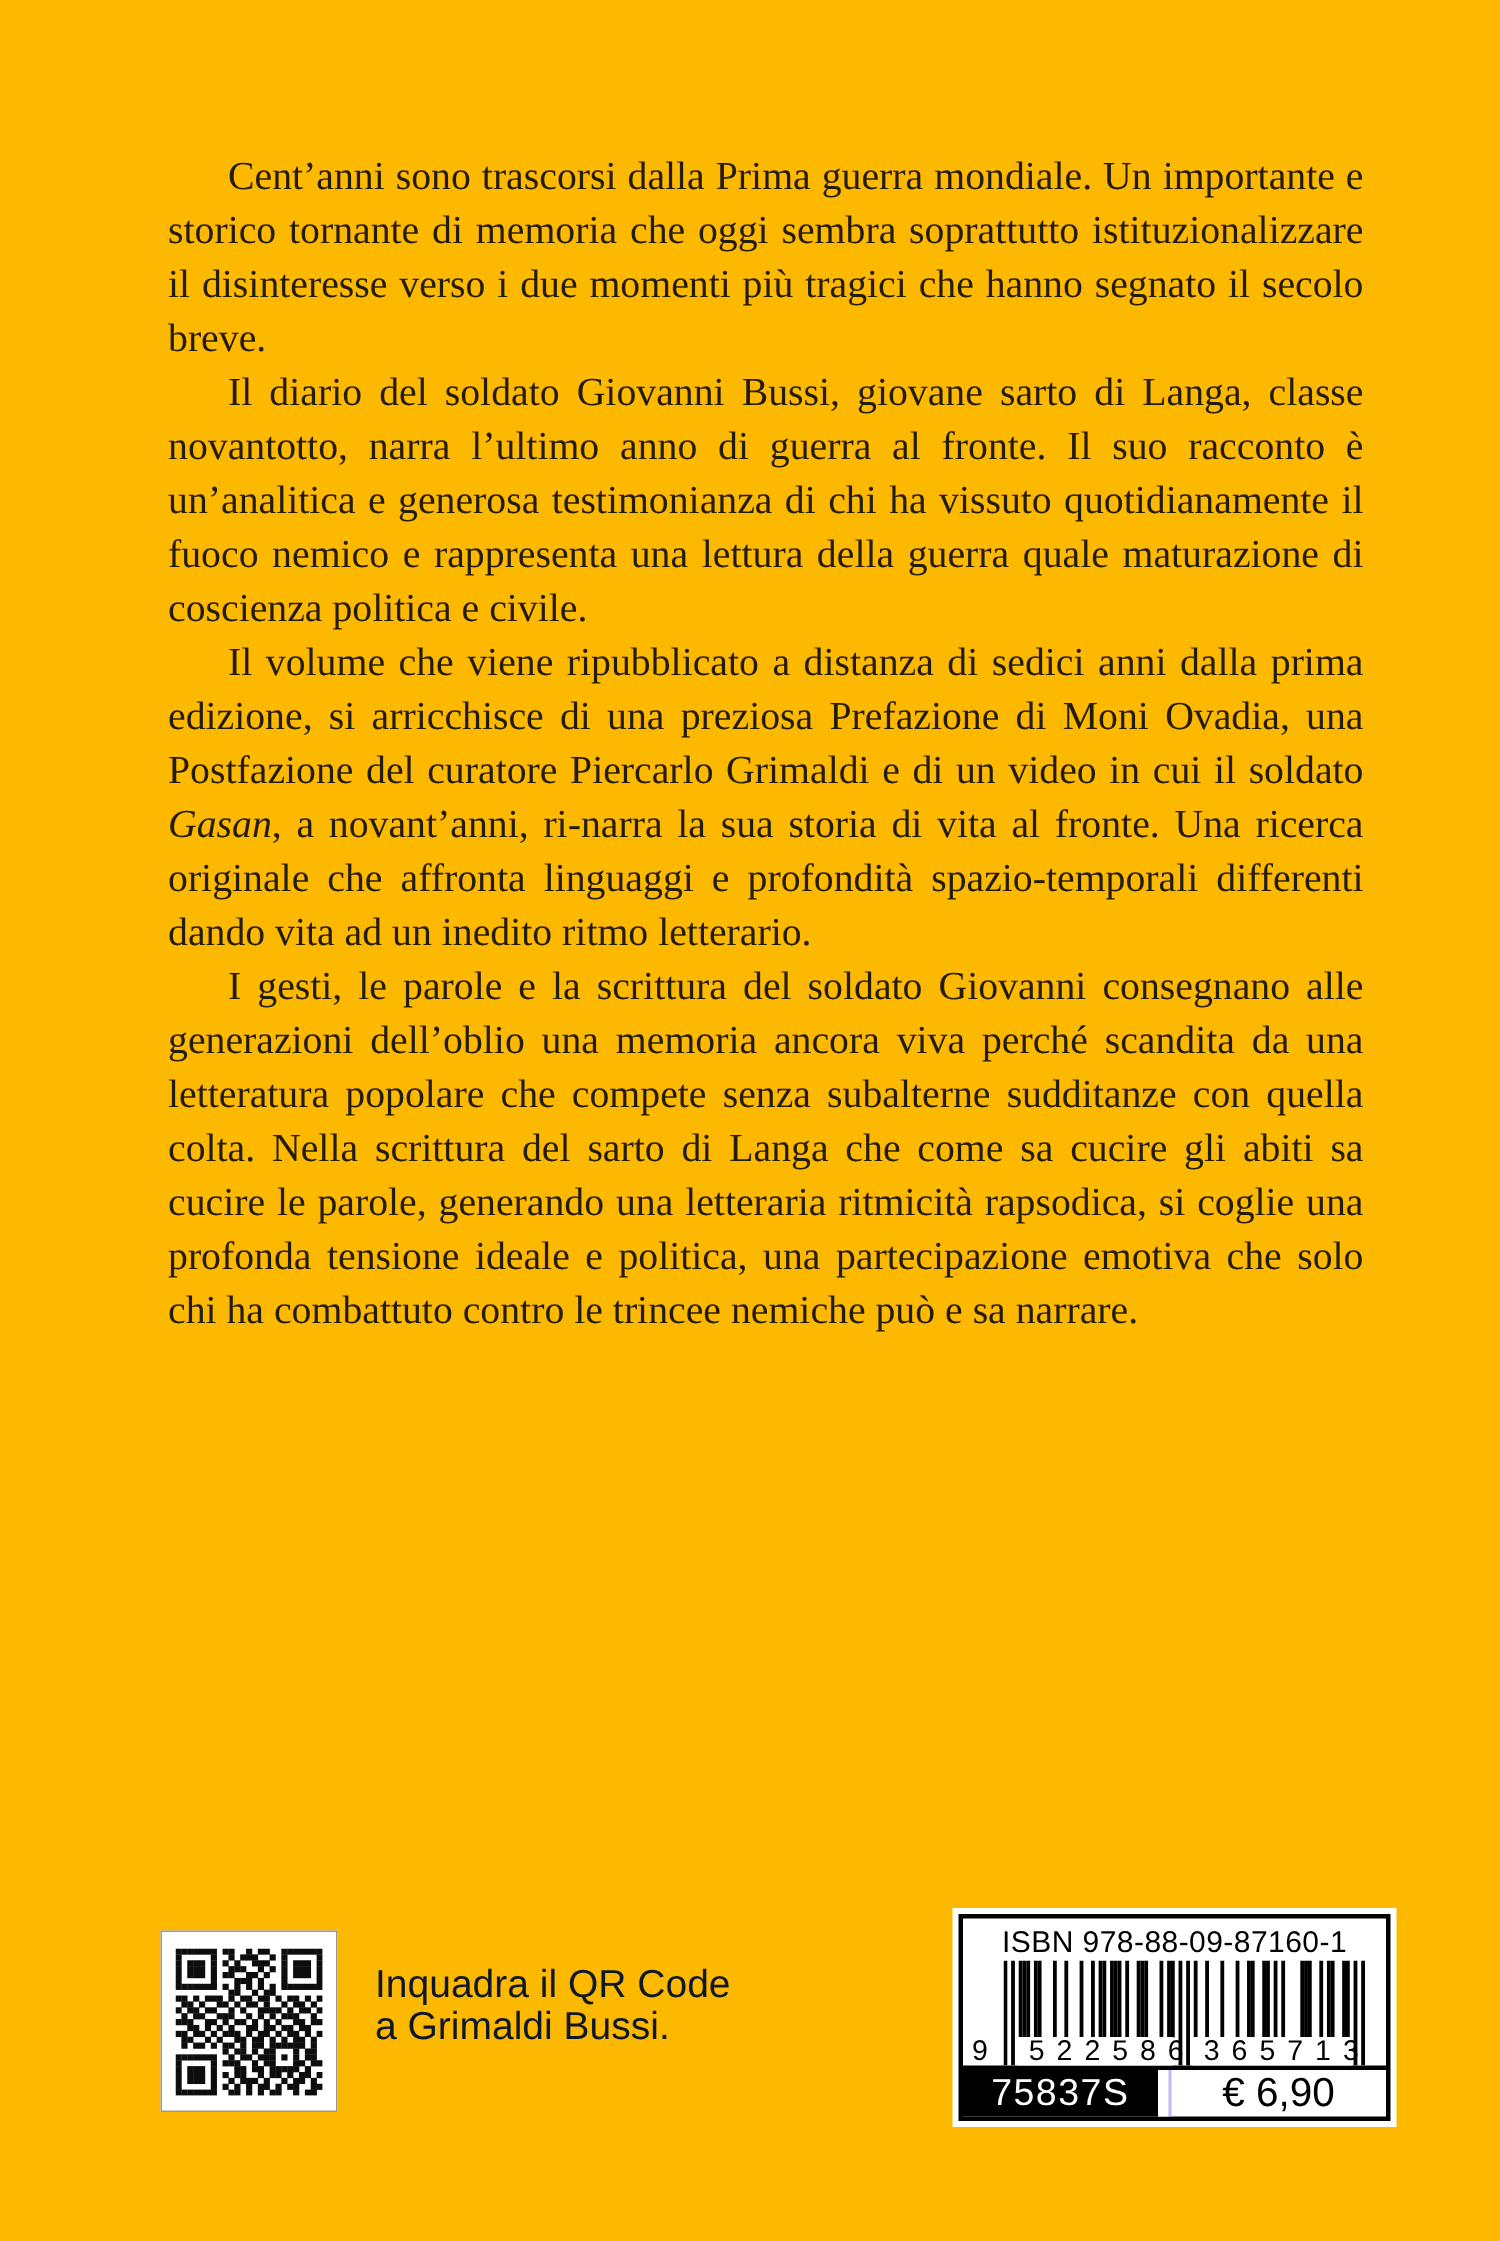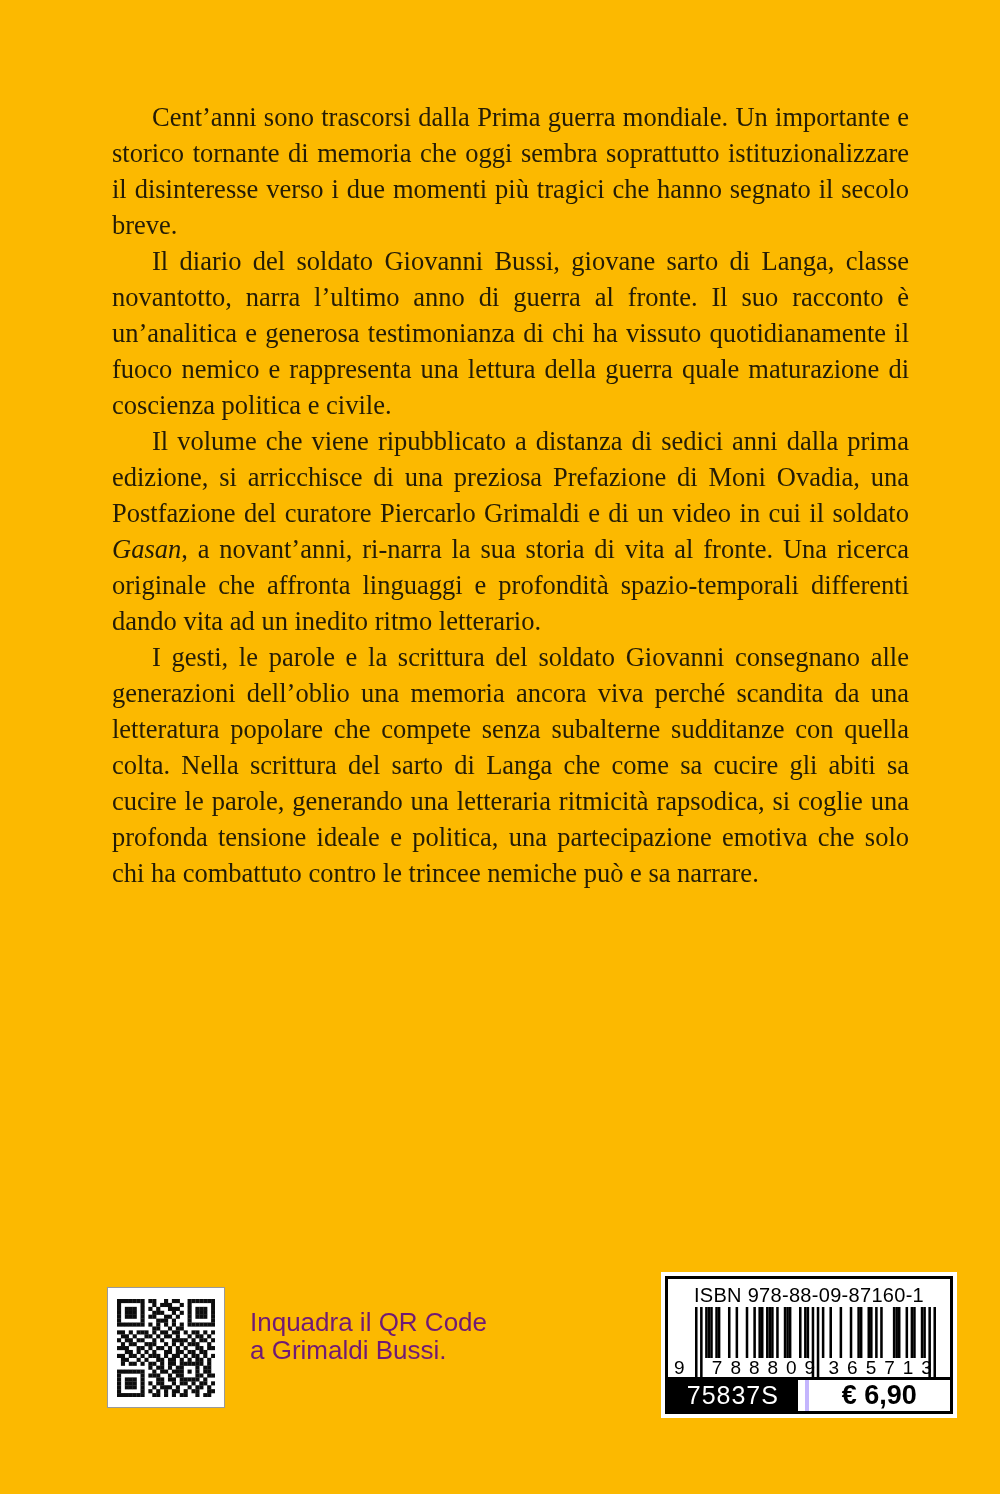--- a/index.html
+++ b/index.html
@@ -20,27 +20,27 @@
   
   .qr-box {
     position:absolute; left:107px; top:1287px; width:118px; height:121px;
     background:#ffffff; border:1px solid #9a9a9a; box-sizing:border-box;
     display:flex; align-items:center; justify-content:center;
   }
   .qr-box svg { width:98px; height:98px; fill:#0d0d0d; }
   .qr-caption {
     position:absolute; left:250px; top:1308px;
     font-family:"Liberation Sans","DejaVu Sans",sans-serif;
-    font-size:26px; line-height:28px; color:#701a75;
+    font-size:26px; line-height:28px; color:#0f172a;
   }
 
   
   .barcode-box {
     position:absolute; left:635px; top:1272px; width:296px; height:146px;
-    background:#ffffff; box-sizing:border-box; padding:4px;margin-left:26px;
+    background:#ffffff; box-sizing:border-box; padding:4px;
   }
   .bc-inner {
     border:3px solid #000; height:100%; box-sizing:border-box;
     display:flex; flex-direction:column; background:#fff;
     font-family:"Liberation Sans","DejaVu Sans",sans-serif; color:#000;
   }
   .isbn-line {
     text-align:center; font-size:20px; letter-spacing:0.3px;
     padding-top:5px; height:27px; box-sizing:border-box; flex:none;
   }
@@ -54,21 +54,21 @@
   }
   .g1 { left:calc(100% * 3.5 / 95); width:calc(100% * 41 / 95); }
   .g2 { left:calc(100% * 49.5 / 95); width:calc(100% * 42 / 95); }
   .price-row { display:flex; height:31px; flex:none; border-top:3px solid #000; }
   .code-cell {
     width:46%; background:#000; color:#fff; font-weight:normal; font-size:25px;
     letter-spacing:1px; display:flex; align-items:center; justify-content:center;
   }
   .gap-cell { width:7px; background:#fff; }
   .price-cell {
-    flex:1; border-left:4px solid #c4b5fd; font-weight:bold; font-size:27px;
+    flex:1; border-left:2px solid #c4b5fd; font-weight:normal; font-size:27px;
     display:flex; align-items:center; justify-content:center;
   }
 </style>
 </head>
 <body>
 
 <div class="page" style="background: rgb(252, 185, 0);">
 
   <div class="blurb" style="color: rgb(36, 28, 6);">
       <p><span>Cent’anni sono trascorsi dalla Prima guerra mondiale. Un importante e storico tornante di memoria che oggi sembra soprattutto istituzionalizzare il disinteresse verso i due momenti più tragici che hanno segnato il secolo breve.</span></p>
@@ -477,21 +477,21 @@
             <rect x="80" y="0" width="1" height="52"></rect>
             <rect x="83" y="0" width="1" height="52"></rect>
             <rect x="85" y="0" width="1" height="52"></rect>
             <rect x="86" y="0" width="1" height="52"></rect>
             <rect x="89" y="0" width="1" height="52"></rect>
             <rect x="90" y="0" width="1" height="52"></rect>
             <rect x="92" y="0" width="1" height="71"></rect>
             <rect x="94" y="0" width="1" height="71"></rect>
           </svg>
         <span class="ean-digit-9">9</span>
-        <span class="ean-group g1">788809</span>
+        <span class="ean-group g1">522586</span>
         <span class="ean-group g2">365713</span>
       </div>
       <div class="price-row">
         <div class="code-cell">75837S</div>
         <div class="gap-cell"></div>
         <div class="price-cell">€ 6,90</div>
       </div>
     </div>
   </div>
 

